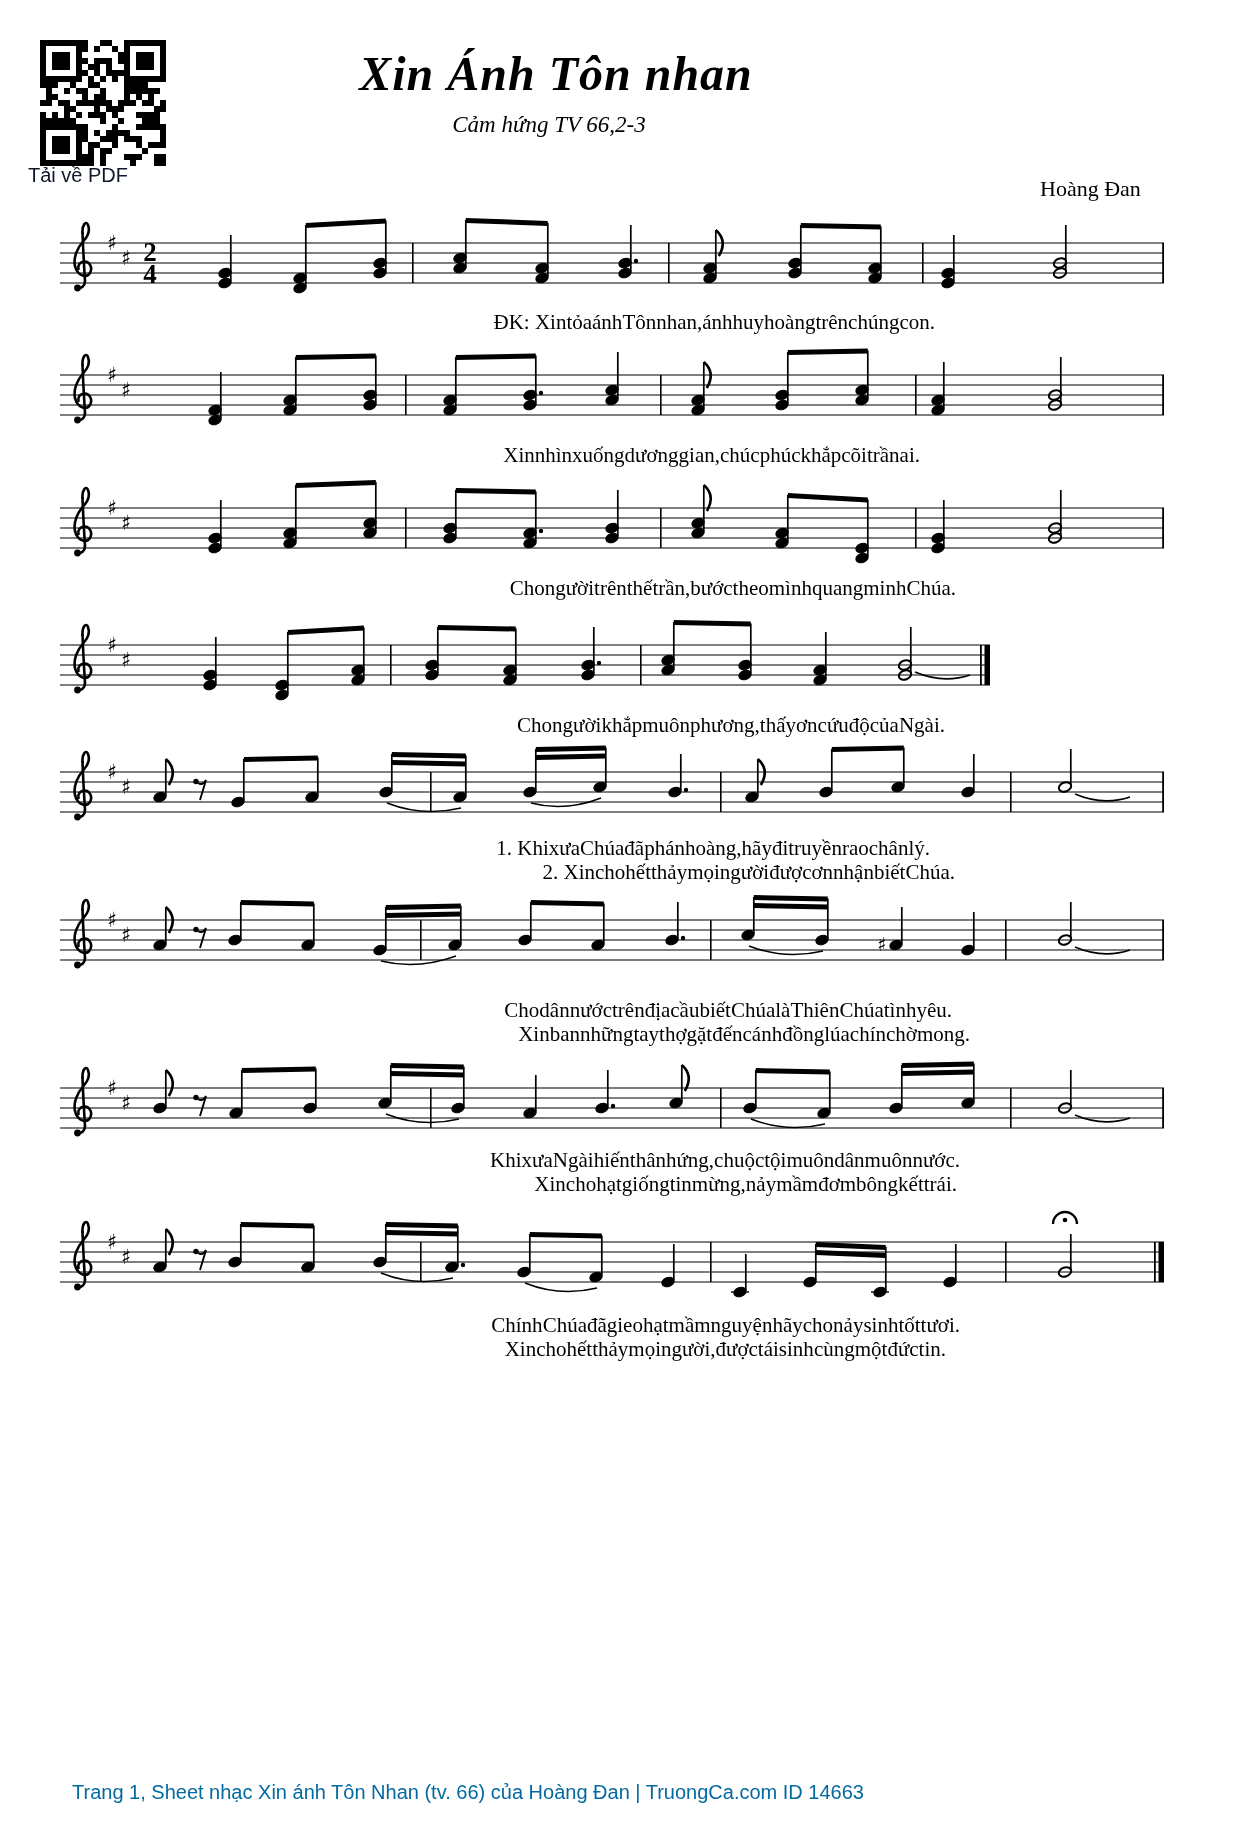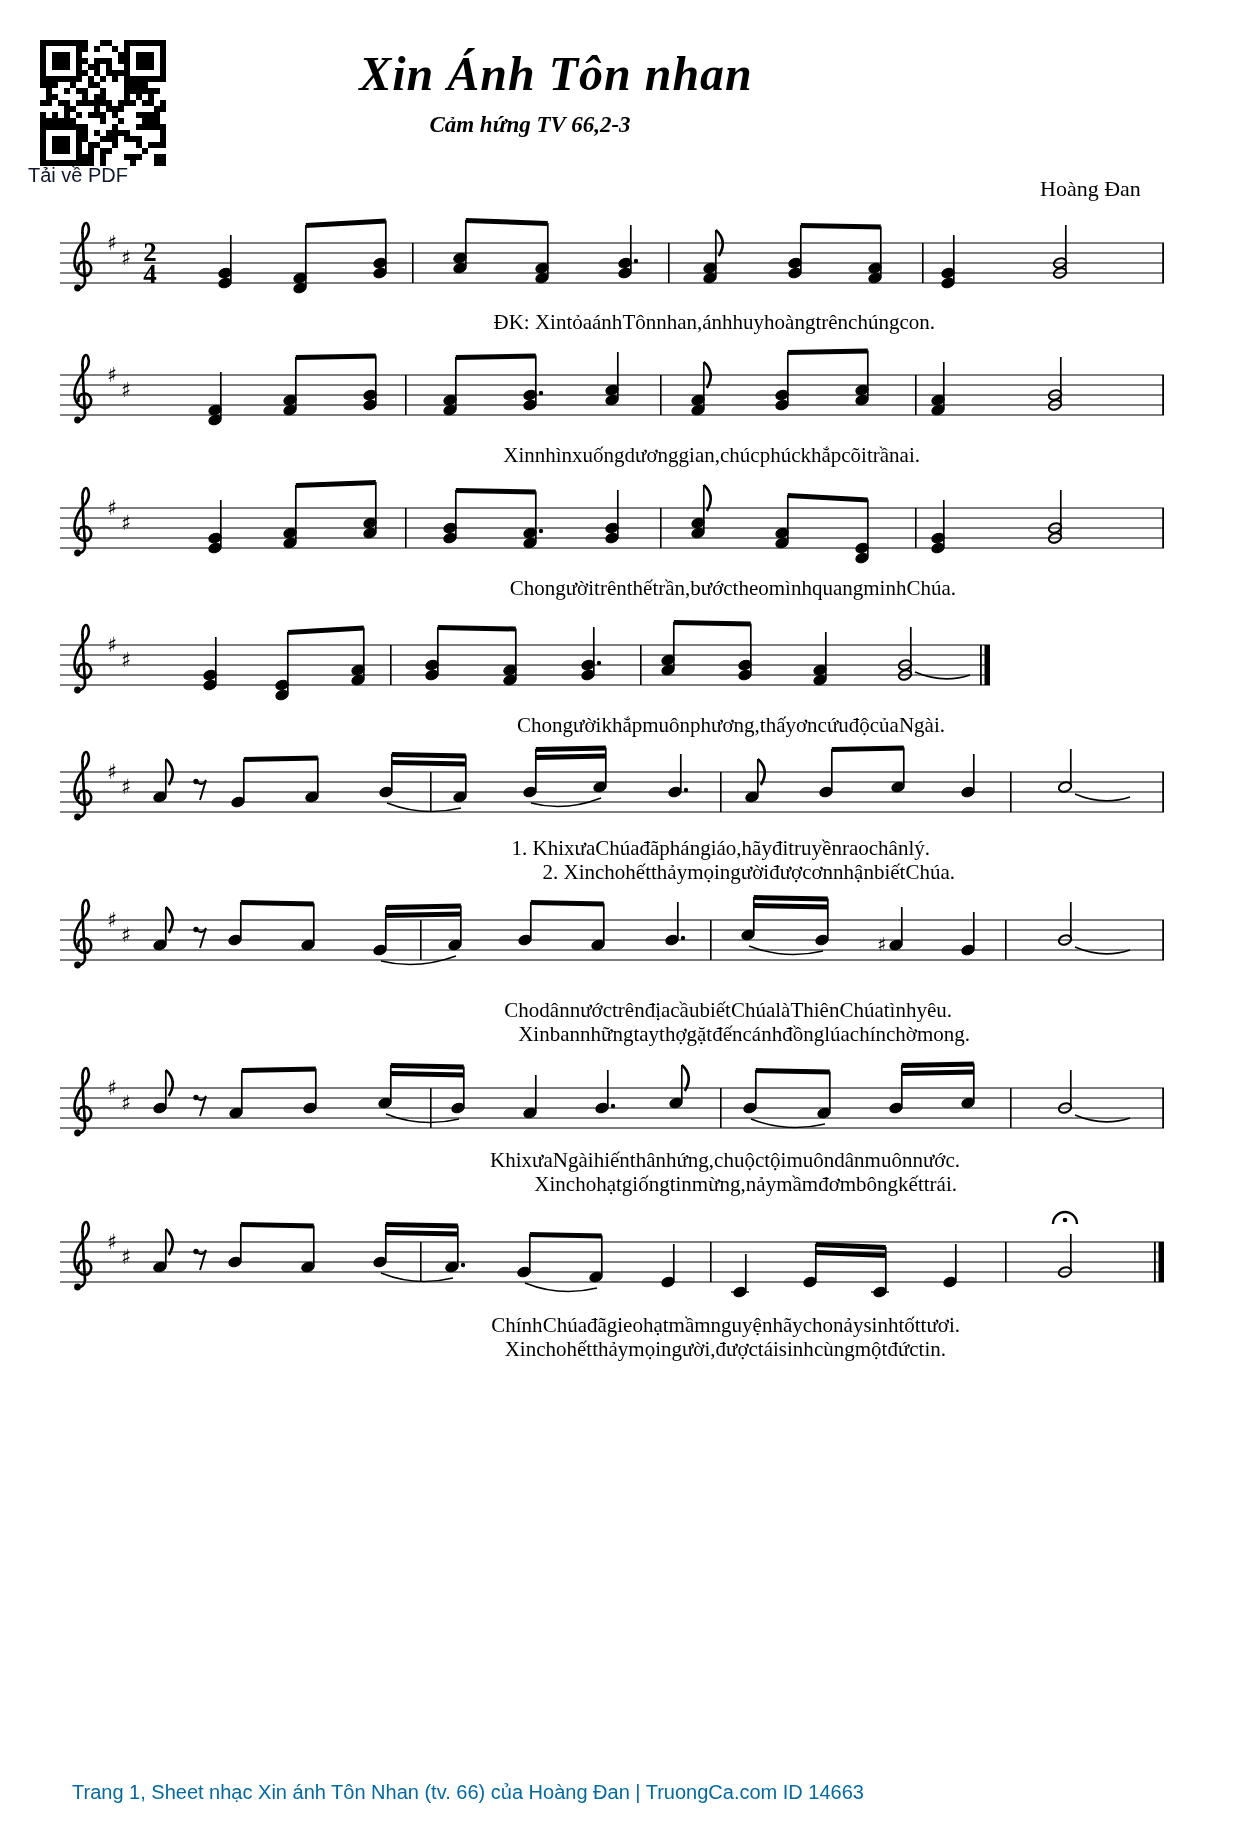--- a/index.html
+++ b/index.html
@@ -1,21 +1,21 @@
 <!DOCTYPE html>
 <html><head>
 <meta charset="utf-8">
 <style>
   html,body{margin:0;padding:0;background:#fff;}
   .page{position:relative;width:1240px;height:1841px;background:#fff;color:#000;
         font-family:"Liberation Serif","DejaVu Serif",serif;overflow:hidden;}
   .title{position:absolute;top:46px;left:0;width:1060px;text-align:center;
          font-size:48px;font-weight:bold;font-style:italic;letter-spacing:1px;margin-left:26px;}
   .subtitle{position:absolute;top:112px;left:0;width:1060px;text-align:center;
-            font-size:23px;font-weight:bold;font-style:italic;}
+            font-size:23px;font-weight:normal;font-style:italic;padding-left:19px;}
   .category{position:absolute;top:143px;left:0;width:1060px;text-align:center;
             font-size:22px;font-weight:bold;}
   .composer{position:absolute;left:998px;top:176px;font-size:22px;margin-left:42px;}
   .qr-block{position:absolute;left:24px;top:36px;width:160px;}
   .qr-label{position:absolute;left:4px;top:128px;width:150px;
             font-family:"Liberation Sans","DejaVu Sans",sans-serif;font-size:20px;color:#0f172a;}
   .qr-svg{position:absolute;left:16px;top:4px;}
   .sys{position:absolute;left:60px;width:1105px;height:120px;}
   .lyric-row{position:absolute;display:flex;justify-content:flex-end;
              font-size:21px;line-height:24px;white-space:nowrap;}
@@ -808,21 +808,21 @@
       <span>độ</span>
       <span>của</span>
       <span>Ngài.</span>
     </div>
   <div class="lyric-row" style="top:836px;left:168px;width:762px">
       <span>1. Khi</span>
       <span>xưa</span>
       <span>Chúa</span>
       <span>đã</span>
       <span>phán</span>
-      <span>giáo,</span>
+      <span>hoàng,</span>
       <span>hãy</span>
       <span>đi</span>
       <span>truyền</span>
       <span>rao</span>
       <span>chân</span>
       <span>lý.</span>
     </div>
   <div class="lyric-row" style="top:860px;left:168px;width:787px">
       <span>2. Xin</span>
       <span>cho</span>

